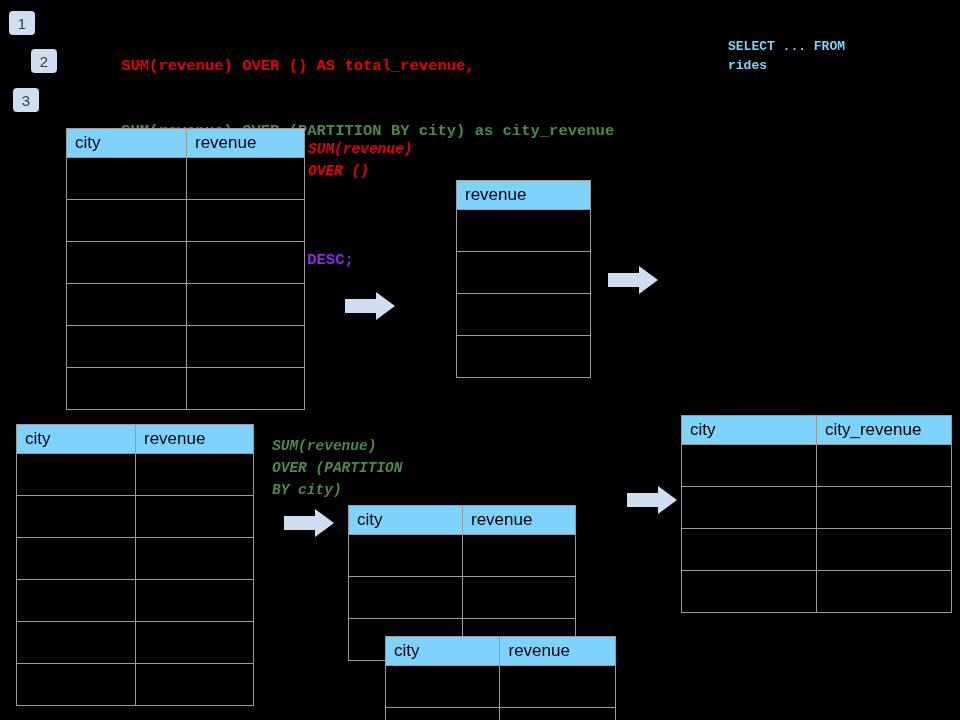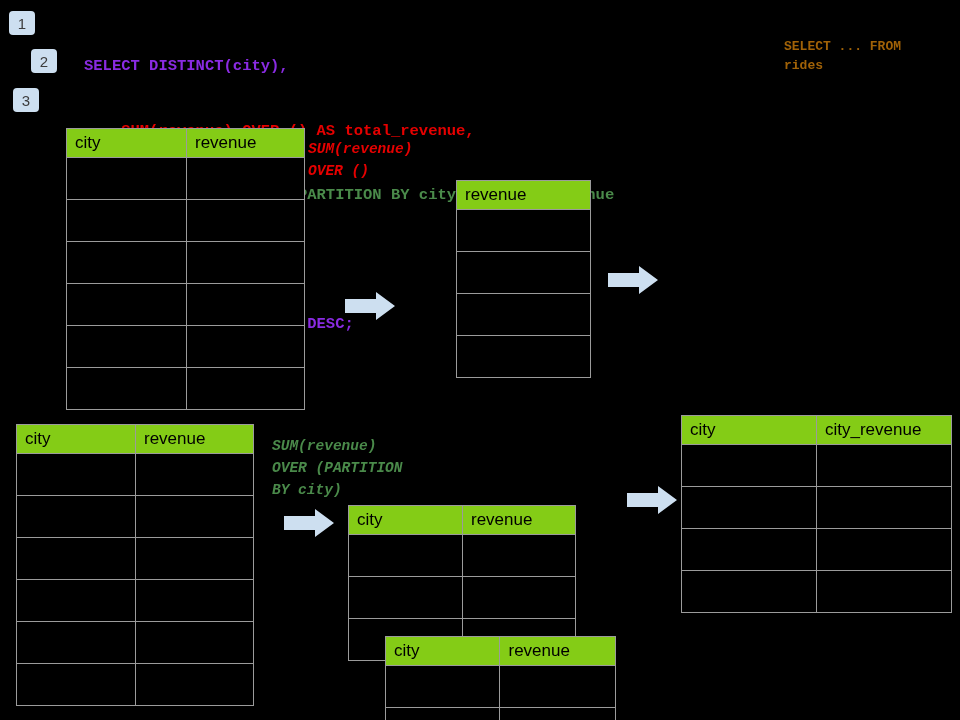--- a/index.html
+++ b/index.html
@@ -69,21 +69,21 @@
     border-collapse: collapse;
     table-layout: fixed;
     background: #000000;
   }
   .tbl td, .tbl th {
     border: 1px solid #9b9b9b;
     padding: 0;
     margin: 0;
   }
   .tbl th {
-    background: #84cc16;
+    background: #7dd3fc;
     color: #000000;
     font-family: "Liberation Sans", sans-serif;
     font-weight: normal;
     font-size: 17px;
     text-align: left;
     padding: 4px 0 4px 8px;
     height: 28px;
     box-sizing: border-box;
   }
   .tbl td {
@@ -99,28 +99,27 @@
 </head>
 <body>
 
 <div id="canvas">
 
   <div class="badge" style="left:9px;  top:11px;">1</div>
   <div class="badge" style="left:31px; top:49px;">2</div>
   <div class="badge" style="left:13px; top:88px;">3</div>
 
   <div class="code" style="left:84px; top:13px;">
-    <div class="code-line" style="color:#8a2be2;">SELECT DISTINCT(city),</div>
     <div class="code-line" style="color:#e60000;">    SUM(revenue) OVER () AS total_revenue,</div>
     <div class="code-line" style="color:#4a8a4a;">    SUM(revenue) OVER (PARTITION BY city) as city_revenue</div>
     <div class="code-line" style="color:#8a2be2;">  FROM rides</div>
     <div class="code-line" style="color:#8a2be2;">  ORDER by city_revenue DESC;</div>
   </div>
 
-  <div class="note-sm" style="left:784px; top:37px; color:#a16207;">SELECT ... FROM
+  <div class="note-sm" style="left:728px; top:37px; color:#7dd3fc;">SELECT ... FROM
 rides</div>
 
   <div class="note" style="left:308px; top:138px; color:#e60000;">SUM(revenue)
 OVER ()</div>
 
   <div class="note" style="left:272px; top:435px; color:#4a8a4a;">SUM(revenue)
 OVER (PARTITION
 BY city)</div>
 
   <table class="tbl" style="left:66px; top:128px; width:239px;">

